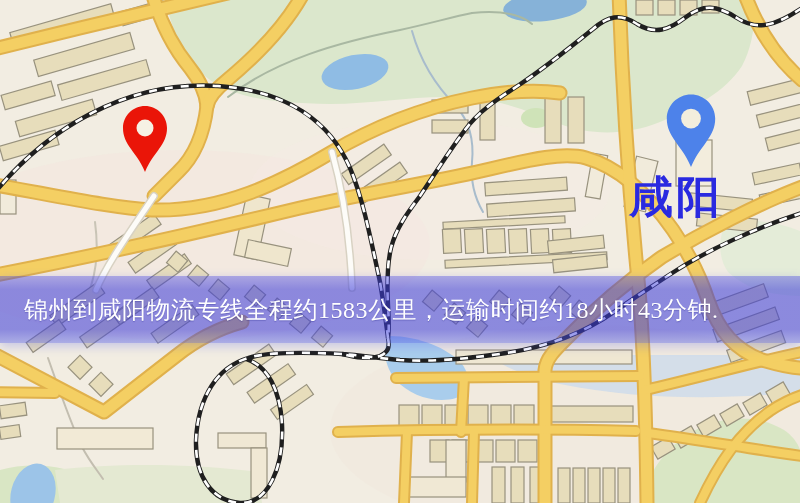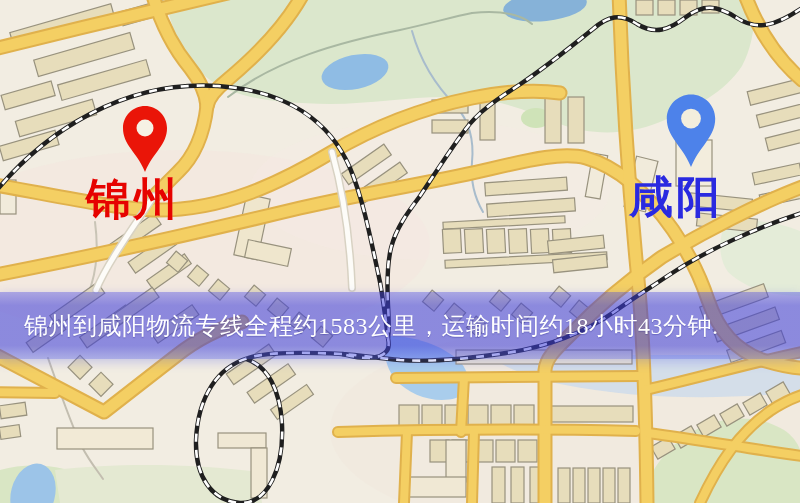--- a/index.html
+++ b/index.html
@@ -18,21 +18,21 @@
     line-height:1.05;
     letter-spacing:3px;
     white-space:nowrap;
     text-shadow:0 0 1px rgba(255,255,255,.25);
     pointer-events:none;
   }
   #origin-label{left:86px;top:176px;color:#e60300;}
   #destination-label{left:629px;top:174px;color:#2a2ae0;}
 
   #route-banner{
-    position:absolute;left:0;top:292px;width:800px;height:67px;
+    position:absolute;left:0;top:276px;width:800px;height:67px;
     background:linear-gradient(rgba(70,70,228,.42),rgba(60,60,218,.56) 20%,rgba(60,60,218,.56) 80%,rgba(82,92,232,.44));
     display:flex;align-items:center;
     box-sizing:border-box;padding:0 14px 0 24px;
     box-shadow:0 3px 10px rgba(90,100,235,.30);
   }
   #route-banner .banner-text{
     color:#ffffff;
     font-family:"Liberation Serif","DejaVu Serif",serif;
     font-size:24px;
     letter-spacing:.5px;
@@ -276,20 +276,19 @@
   <g transform="translate(145,172)">
     <path d="M0,0 C-5,-12 -10,-17 -14,-23 C-19,-30 -22,-36 -22,-44 C-22,-56.15 -12.15,-66 0,-66 C12.15,-66 22,-56.15 22,-44 C22,-36 19,-30 14,-23 C10,-17 5,-12 0,0 Z" fill="#ea1508"></path>
     <circle cx="0" cy="-44" r="8.5" fill="#f6f1e4"></circle>
   </g>
   <g transform="translate(691,167) scale(1.1)">
     <path d="M0,0 C-5,-12 -10,-17 -14,-23 C-19,-30 -22,-36 -22,-44 C-22,-56.15 -12.15,-66 0,-66 C12.15,-66 22,-56.15 22,-44 C22,-36 19,-30 14,-23 C10,-17 5,-12 0,0 Z" fill="#4d82ea"></path>
     <circle cx="0" cy="-44" r="9" fill="#f3eedd"></circle>
   </g>
 </svg>
 
-  <div id="origin-label" class="pin-label">锦州</div>
   <div id="destination-label" class="pin-label">咸阳</div>
 
   <div id="route-banner">
     <span class="banner-text">锦州到咸阳物流专线全程约1583公里，运输时间约18小时43分钟.</span>
   </div>
 
 </div>
 
 </body></html>

